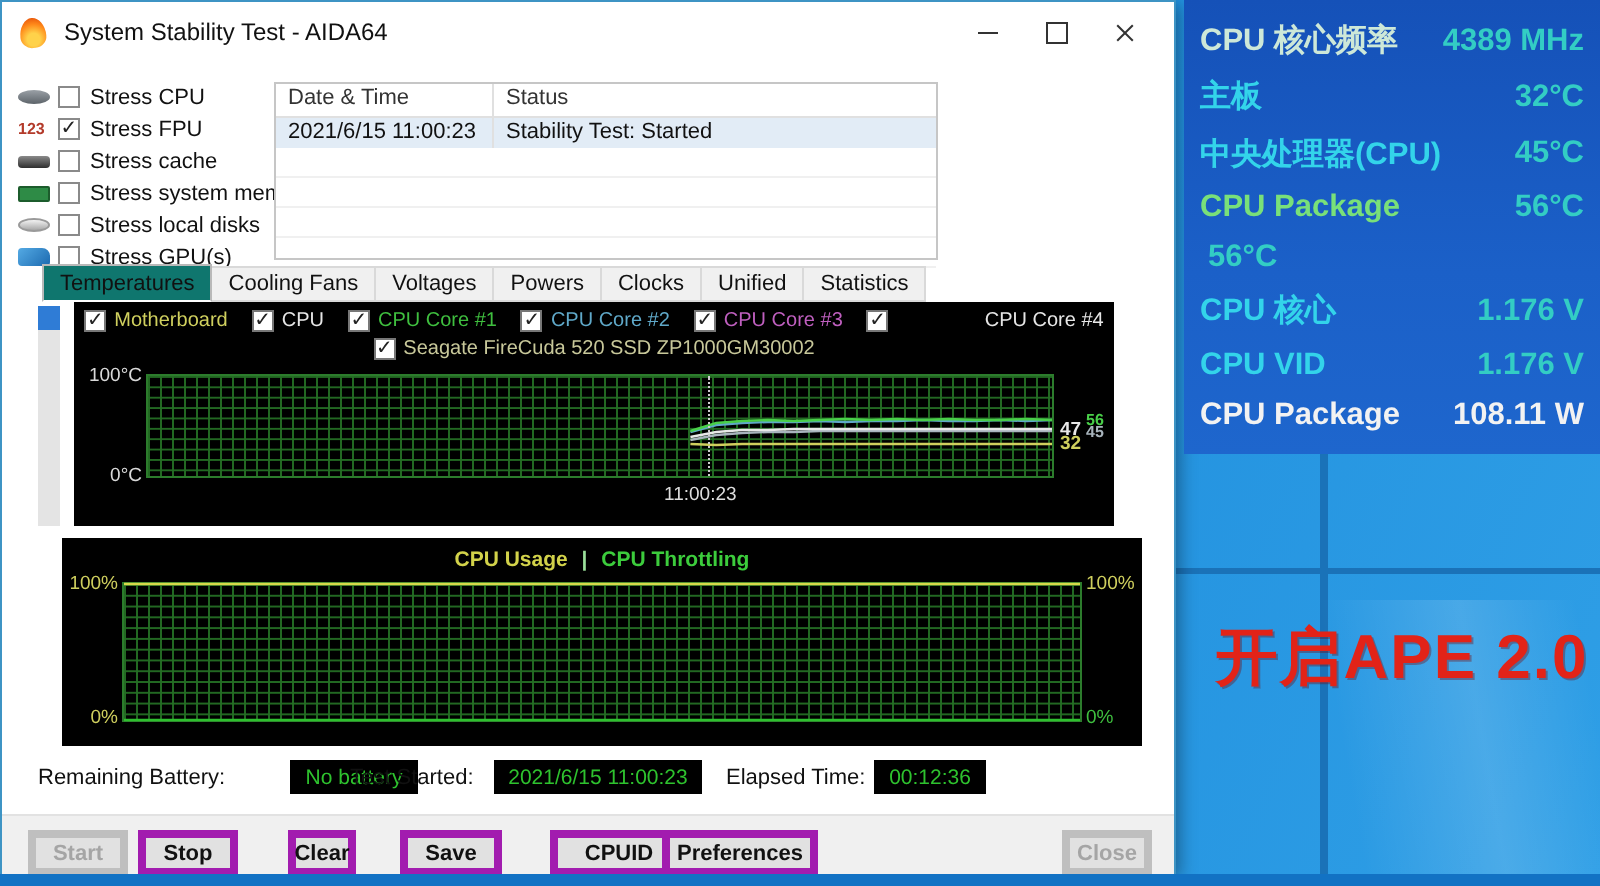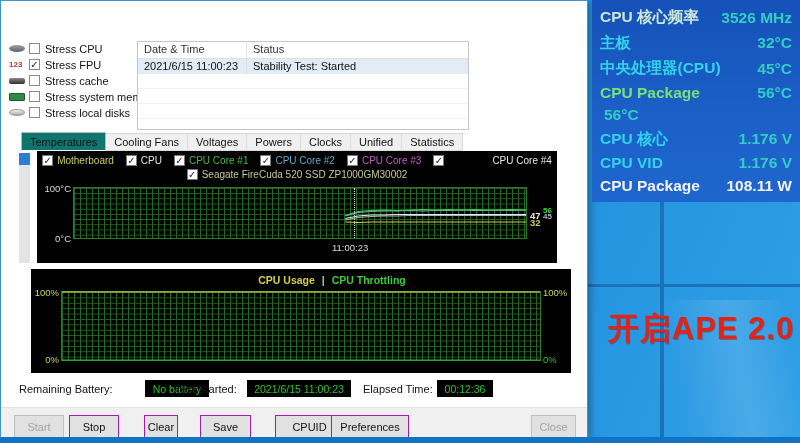--- a/index.html
+++ b/index.html
@@ -66,55 +66,70 @@
   .plot svg{position:absolute;inset:0;width:100%;height:100%;overflow:visible;}
   .plot1{left:36px;top:36px;width:454px;height:52px;background-size:6px 5.2px;}
   .plot2{left:30px;top:22px;width:480px;height:70px;background-size:6px 5.4px;}
   .axis-lab{position:absolute;font-size:9.5px;color:#d9d9d9;transform:translateY(-50%);}
   .yellow{color:#cfcf5e;} .green-t{color:#3fbf3f;}
   .marker{position:absolute;left:62%;top:0;height:100%;border-left:1px dotted #cfcfcf;}
   .time-label{position:absolute;left:295px;top:91px;font-size:9.5px;color:#ddd;}
   .plot-end-labels{position:absolute;left:493px;top:36px;width:28px;height:52px;}
   .plot-end-labels span{position:absolute;transform:translateY(-50%);font-size:9.5px;font-weight:bold;line-height:9px;}
   .plot-end-labels span.sm{font-size:8px;}
-  .c2-title{position:absolute;left:0;top:5px;width:100%;text-align:center;font-size:10.5px;font-weight:bold;padding-left:31px;}
+  .c2-title{position:absolute;left:0;top:5px;width:100%;text-align:center;font-size:10.5px;font-weight:bold;}
   
   .vscroll{position:absolute;left:18px;top:152px;width:11px;height:110px;background:#e4e4e4;}
   .vthumb{position:absolute;left:0;top:0;width:11px;height:12px;background:#2f7cd6;}
   
   .statusrow{position:absolute;left:0;top:379px;width:588px;height:20px;font-size:11px;color:#111;}
   .statusrow .lab{position:absolute;top:3px;}
   .valbox{position:absolute;top:0;height:17px;background:#000;color:#2ec22e;font-size:10.5px;
           display:flex;align-items:center;justify-content:center;box-sizing:border-box;padding:0 6px;}
   
   .btnstrip{position:absolute;left:0;top:406px;width:586px;height:30px;background:#f0f0f0;border-top:1px solid #e2e2e2;}
-  .btn{position:absolute;top:7px;height:23px;background:#e1e1e1;border:1px solid #a21caf;box-sizing:border-box;
-       font-size:11px;color:#111;display:flex;align-items:center;justify-content:center;cursor:default;}
+  .btn{position:absolute;top:7px;height:23px;background:#e1e1e1;border:4px solid #a21caf;box-sizing:border-box;
+       font-size:11px;color:#111;display:flex;align-items:center;justify-content:center;cursor:default;font-weight:bold;}
   .btn.disabled{color:#a5a5a5;border-color:#bfbfbf;}
   
-  .osd{position:absolute;left:592px;top:0;width:208px;height:202px;
+  .osd{position:absolute;left:592px;top:0;width:208px;height:227px;
        background:linear-gradient(180deg,#1551b8 0%,#1b60c8 60%,#1e66cd 100%);
        display:flex;flex-direction:column;justify-content:space-evenly;padding:3px 8px;box-sizing:border-box;}
   .osd-row{display:flex;justify-content:space-between;align-items:center;font-weight:bold;font-size:15.5px;white-space:nowrap;}
   .osd-row .v{margin-left:4px;}
   
   .overlay-red{position:absolute;left:602px;top:308px;width:198px;text-align:center;
                font-size:31px;font-weight:900;color:#e22318;letter-spacing:1px;
                text-shadow:1px 1px 0 rgba(120,0,0,.35);}
 </style>
 </head>
 <body>
 
 <div class="desktop">
   <div class="pane-v"></div>
   <div class="pane-h"></div>
   <div class="pane-glow"></div>
 
   <div class="win">
 
+    <div class="titlebar">
+      <div class="flame"></div>
+      <div class="title-text">System Stability Test - AIDA64</div>
+      <div class="win-controls">
+        <div class="wc">
+            <span class="min-bar"></span>
+          </div>
+        <div class="wc">
+            <span class="max-box"></span>
+          </div>
+        <div class="wc">
+            <span class="x-icon"></span>
+          </div>
+      </div>
+    </div>
 
     <div class="stress">
       <div class="s-row">
         <span class="ic ic-cpu"></span>
         <span class="cb"></span>
         <span class="s-label">Stress CPU</span>
       </div>
       <div class="s-row">
         <span class="ic ic-fpu">123</span>
         <span class="cb">✓</span>
@@ -127,20 +142,25 @@
       </div>
       <div class="s-row">
         <span class="ic ic-mem"></span>
         <span class="cb"></span>
         <span class="s-label">Stress system memory</span>
       </div>
       <div class="s-row">
         <span class="ic ic-disk"></span>
         <span class="cb"></span>
         <span class="s-label">Stress local disks</span>
+      </div>
+      <div class="s-row">
+        <span class="ic ic-gpu"></span>
+        <span class="cb"></span>
+        <span class="s-label">Stress GPU(s)</span>
       </div>
     </div>
 
     <div class="logtab">
       <div class="lt-head">
         <div class="lt-c1">Date &amp; Time</div>
         <div class="lt-c2">Status</div>
       </div>
       <div class="lt-row sel">
         <div class="lt-c1">2021/6/15 11:00:23</div>
@@ -253,21 +273,21 @@
       <div class="btn" style="left:199px;width:51px;">Save</div>
       <div class="btn" style="left:274px;width:69px;">CPUID</div>
       <div class="btn" style="left:330px;width:78px;">Preferences</div>
       <div class="btn disabled" style="left:530px;width:45px;">Close</div>
     </div>
   </div>
 
   <div class="osd">
     <div class="osd-row">
         <span class="l" style="color: rgb(205, 232, 216);">CPU 核心频率</span>
-        <span class="v" style="color: rgb(51, 205, 196);">3526 MHz</span>
+        <span class="v" style="color: rgb(51, 205, 196);">4389 MHz</span>
       </div>
     <div class="osd-row">
         <span class="l" style="color: rgb(51, 212, 234);">主板</span>
         <span class="v" style="color: rgb(51, 205, 196);">32°C</span>
       </div>
     <div class="osd-row">
         <span class="l" style="color: rgb(51, 212, 234);">中央处理器(CPU)</span>
         <span class="v" style="color: rgb(51, 205, 196);">45°C</span>
       </div>
     <div class="osd-row">

